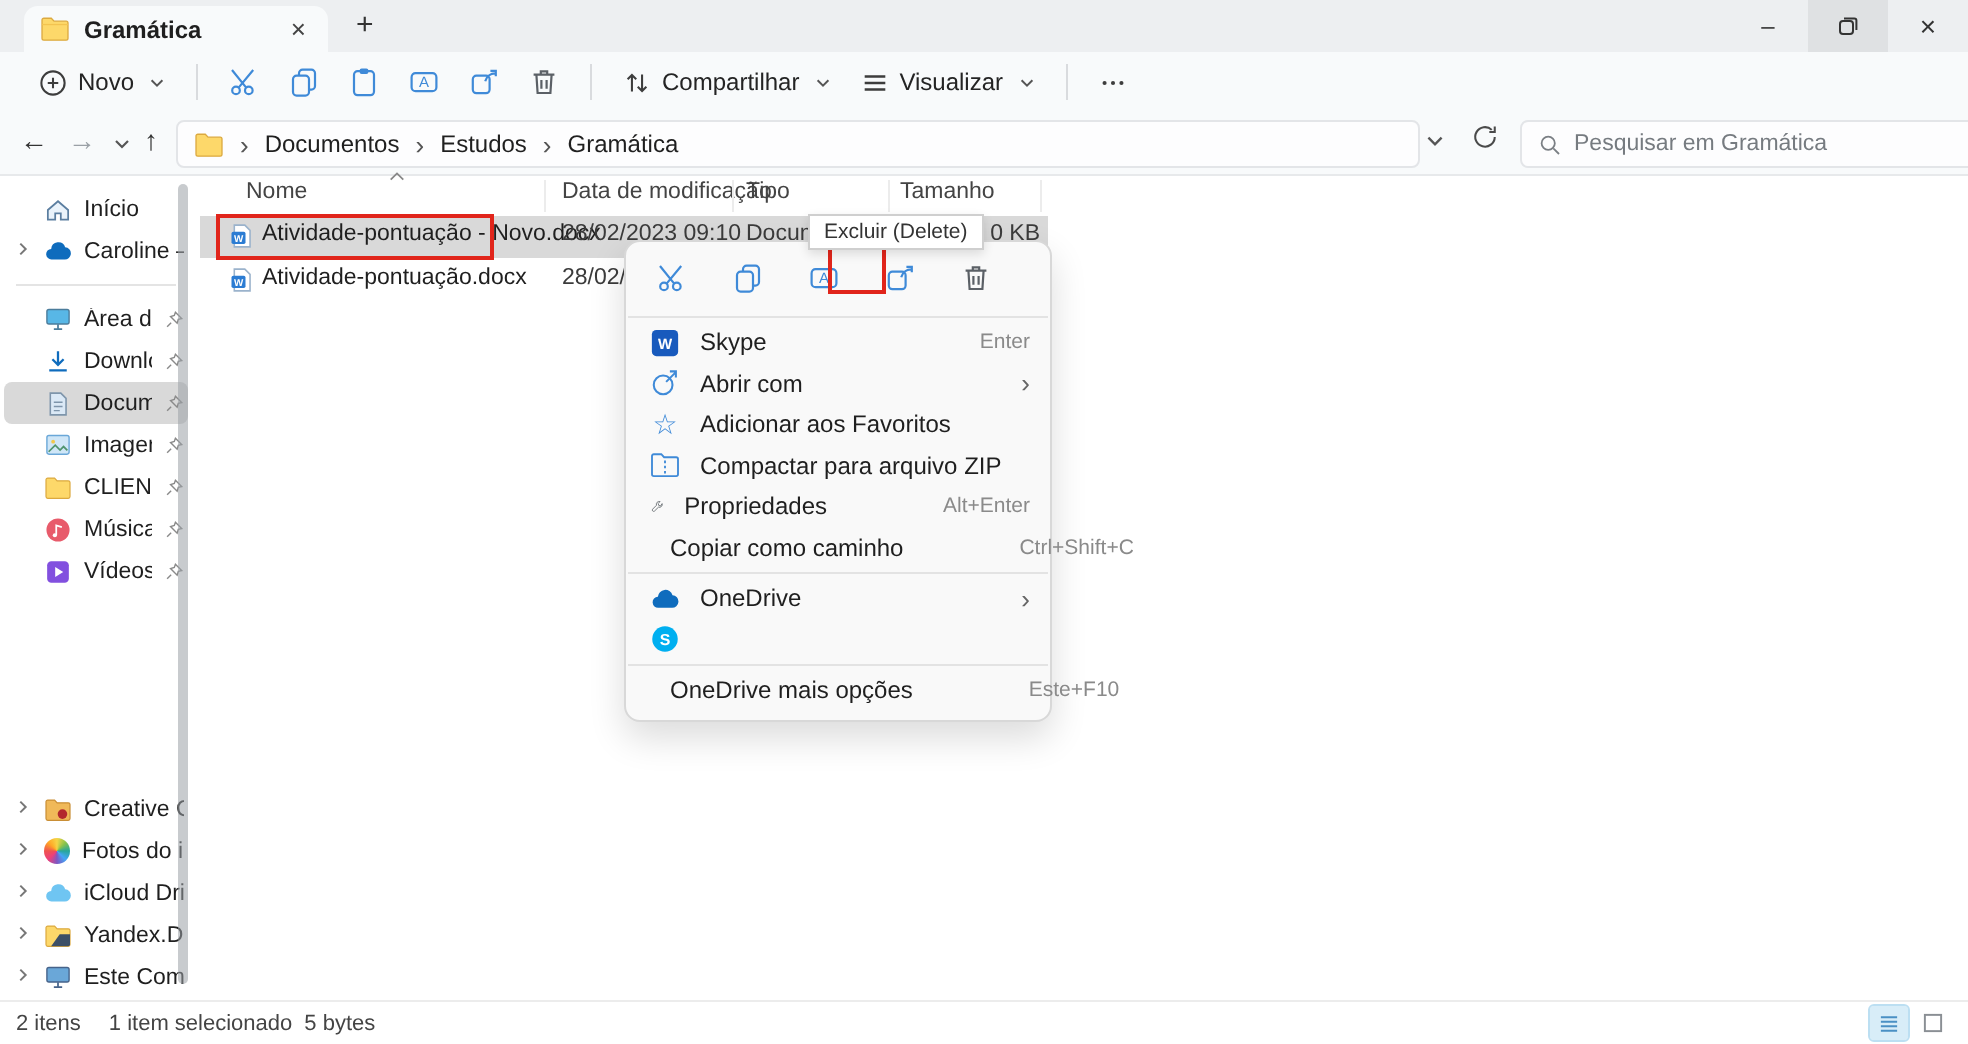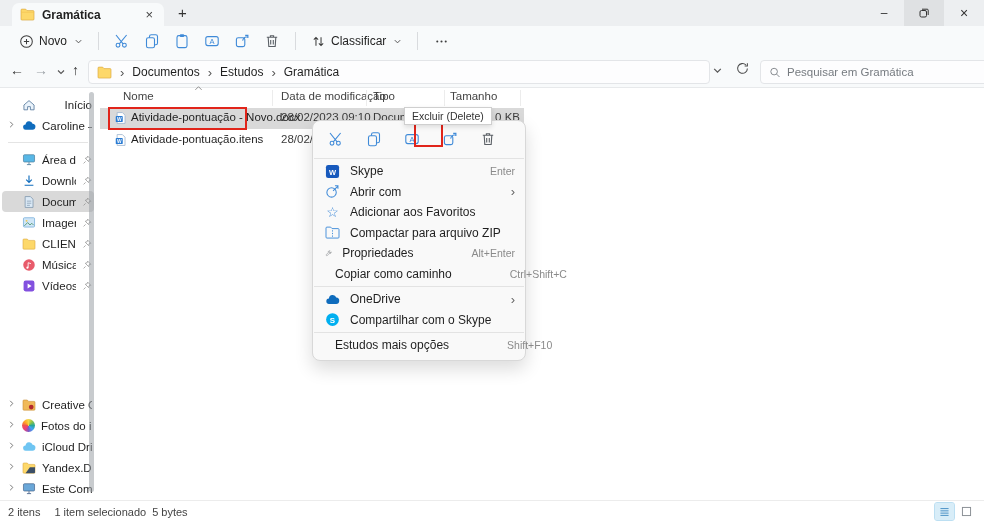--- a/index.html
+++ b/index.html
@@ -43,21 +43,21 @@
                      font-family:"Liberation Sans", sans-serif; color:#333; }
   #searchbox input::placeholder { color:#767b80; }
 
   
   #sidebar { position:absolute; top:88px; left:0; width:96px; bottom:22px; background:#fff; overflow:hidden; }
   .side-item { display:flex; align-items:center; gap:6px; height:21px; padding:0 2px 0 20px;
                font-size:11.5px; white-space:nowrap; position:relative; border-radius:4px; margin:0 2px; }
   .side-item .chev { position:absolute; left:5px; top:5px; }
   .side-item.selected { background:#d9d9d9; }
   .side-item .pin { margin-left:auto; flex:none; }
-  .side-label { overflow:hidden; flex:1;text-align:right; }
+  .side-label { overflow:hidden; flex:1; }
   .side-sep { height:1px; background:#e4e4e4; margin:6px 8px 6px 8px; }
   #side-scrollbar { position:absolute; right:2px; top:4px; bottom:8px; width:5px; background:#9aa0a6;
                     border-radius:3px; opacity:.55; }
 
   
   #content { position:absolute; left:96px; top:88px; right:0; bottom:22px; background:#fff; }
   #col-headers { position:absolute; top:0; left:0; right:0; height:20px; font-size:11.5px; color:#444; }
   .colh { position:absolute; top:2px; }
   .col-line { position:absolute; top:2px; height:16px; width:1px; background:#ececec; }
   .file-row { position:absolute; left:4px; width:424px; height:21px; font-size:11.5px; }
@@ -169,21 +169,30 @@
   <div class="cmd-ico">
     <svg width="16" height="16" viewBox="0 0 16 16">
         <path d="M2.8 4.3h10.4M6.4 4V2.7h3.2V4M4.2 4.3l.6 9.2h6.4l.6-9.2M6.7 7v4.4M9.3 7v4.4" fill="none" stroke="#5b6066" stroke-width="1.1"></path>
       </svg>
   </div>
   <div class="vsep"></div>
   <div class="cmd-btn">
     <svg width="15" height="15" viewBox="0 0 16 16">
         <path d="M5.3 12.5V3.8M3 6l2.3-2.3L7.6 6M10.7 3.5v8.7M8.4 10l2.3 2.3L13 10" fill="none" stroke="#3d3d3d" stroke-width="1.1"></path>
       </svg>
-    <span>Classificar</span>
+    <span>Compartilhar</span>
+    <svg class="caret" width="9" height="9" viewBox="0 0 10 10">
+        <path d="M2 3.5l3 3 3-3" fill="none" stroke="#555" stroke-width="1.1"></path>
+      </svg>
+  </div>
+  <div class="cmd-btn">
+    <svg width="15" height="15" viewBox="0 0 16 16">
+        <path d="M2.5 4.5h11M2.5 8h11M2.5 11.5h11" stroke="#3d3d3d" stroke-width="1.3"></path>
+      </svg>
+    <span>Visualizar</span>
     <svg class="caret" width="9" height="9" viewBox="0 0 10 10">
         <path d="M2 3.5l3 3 3-3" fill="none" stroke="#555" stroke-width="1.1"></path>
       </svg>
   </div>
   <div class="vsep"></div>
   <div class="cmd-ico">
     <svg width="15" height="15" viewBox="0 0 16 16">
         <circle cx="3.5" cy="8" r="1.1" fill="#3d3d3d"></circle>
         <circle cx="8" cy="8" r="1.1" fill="#3d3d3d"></circle>
         <circle cx="12.5" cy="8" r="1.1" fill="#3d3d3d"></circle>
@@ -402,21 +411,21 @@
     <span class="cell c-date">28/02/2023 09:10</span>
     <span class="cell c-type">Docum</span>
     <span class="cell c-size">0 KB</span>
   </div>
   <div class="file-row" style="top:42px;">
     <svg class="file-ico" width="14" height="14" viewBox="0 0 16 16">
         <path d="M3.6 1.8h6l3 3v9.4h-9z" fill="#fff" stroke="#9bb3cc" stroke-width=".9"></path>
         <rect x="2" y="5.6" width="8" height="7" rx="1" fill="#2b7cd3"></rect>
         <text x="6" y="11.2" font-size="5.6" font-family="Liberation Sans,sans-serif" fill="#fff" text-anchor="middle" font-weight="bold">W</text>
       </svg>
-    <span class="cell c-name">Atividade-pontuação.itens</span>
+    <span class="cell c-name">Atividade-pontuação.docx</span>
     <span class="cell c-date">28/02/20</span>
   </div>
 
   <div class="red-box" id="redbox-name"></div>
 </div>
 
 <div id="ctxmenu">
   <div id="ctx-minibar">
     <div class="mini">
       <svg width="16" height="16" viewBox="0 0 16 16">
@@ -499,30 +508,29 @@
         <path d="M4.4 10.8a3 3 0 01-.3-6 4.1 4.1 0 018-.9 2.7 2.7 0 01-.4 6.9z" fill="#0f6cbd"></path>
       </svg>
     <span class="lab">OneDrive</span>
     <span class="sub">›</span>
   </div>
   <div class="ctx-item">
     <svg width="15" height="15" viewBox="0 0 16 16">
         <circle cx="8" cy="8" r="6.8" fill="#00aff0"></circle>
         <text x="8" y="11.2" font-size="8.5" font-family="Liberation Sans,sans-serif" fill="#fff" text-anchor="middle" font-weight="bold">S</text>
       </svg>
-    <span class="lab">Compartilhar com o Skype</span>
   </div>
   <div class="ctx-sep"></div>
   <div class="ctx-item">
     <svg width="15" height="15" viewBox="0 0 16 16">
         <rect x="2.2" y="2.2" width="11.6" height="11.6" rx="2" fill="none" stroke="#6a6f74" stroke-width="1.1"></rect>
         <path d="M5.6 10.4l4.8-4.8M7.4 5.6h3v3" fill="none" stroke="#6a6f74" stroke-width="1.1"></path>
       </svg>
-    <span class="lab">Estudos mais opções</span>
-    <span class="sc">Shift+F10</span>
+    <span class="lab">OneDrive mais opções</span>
+    <span class="sc">Este+F10</span>
   </div>
 </div>
 
 <div class="red-box" id="redbox-delete"></div>
 
 <div id="tooltip">Excluir (Delete)</div>
 
 <div id="statusbar">
   <span>2 itens</span>
   <span>1 item selecionado</span>

